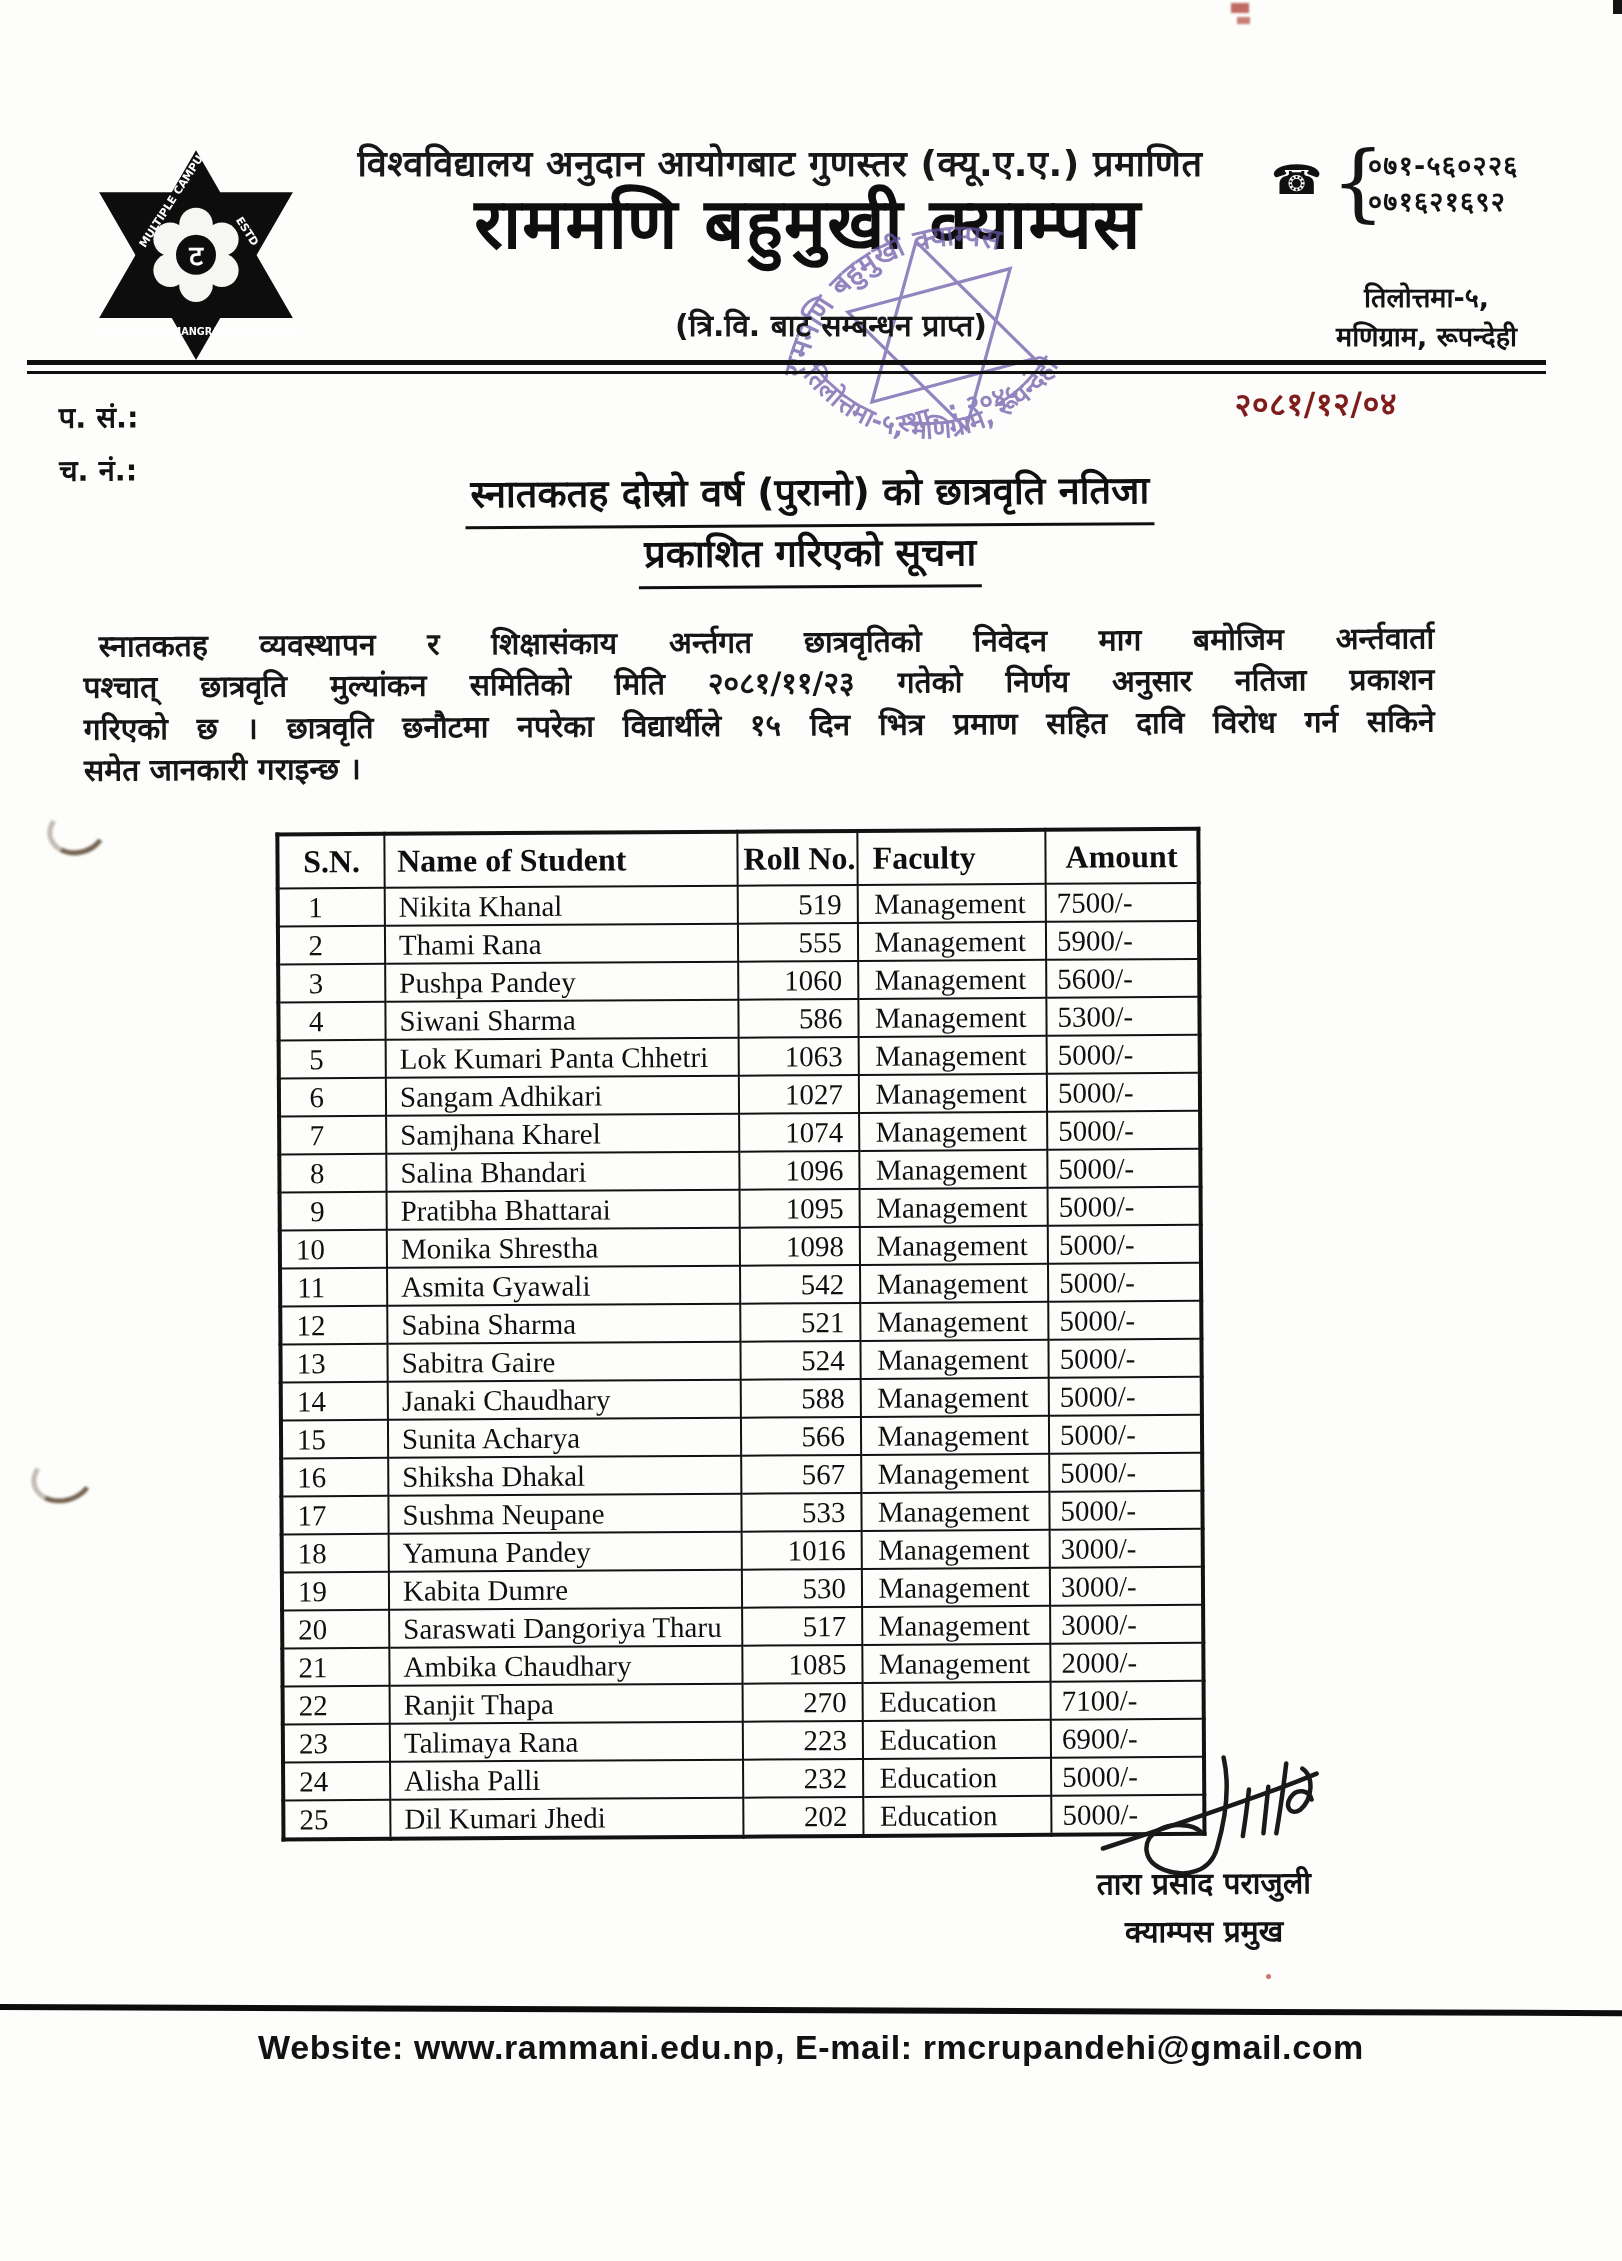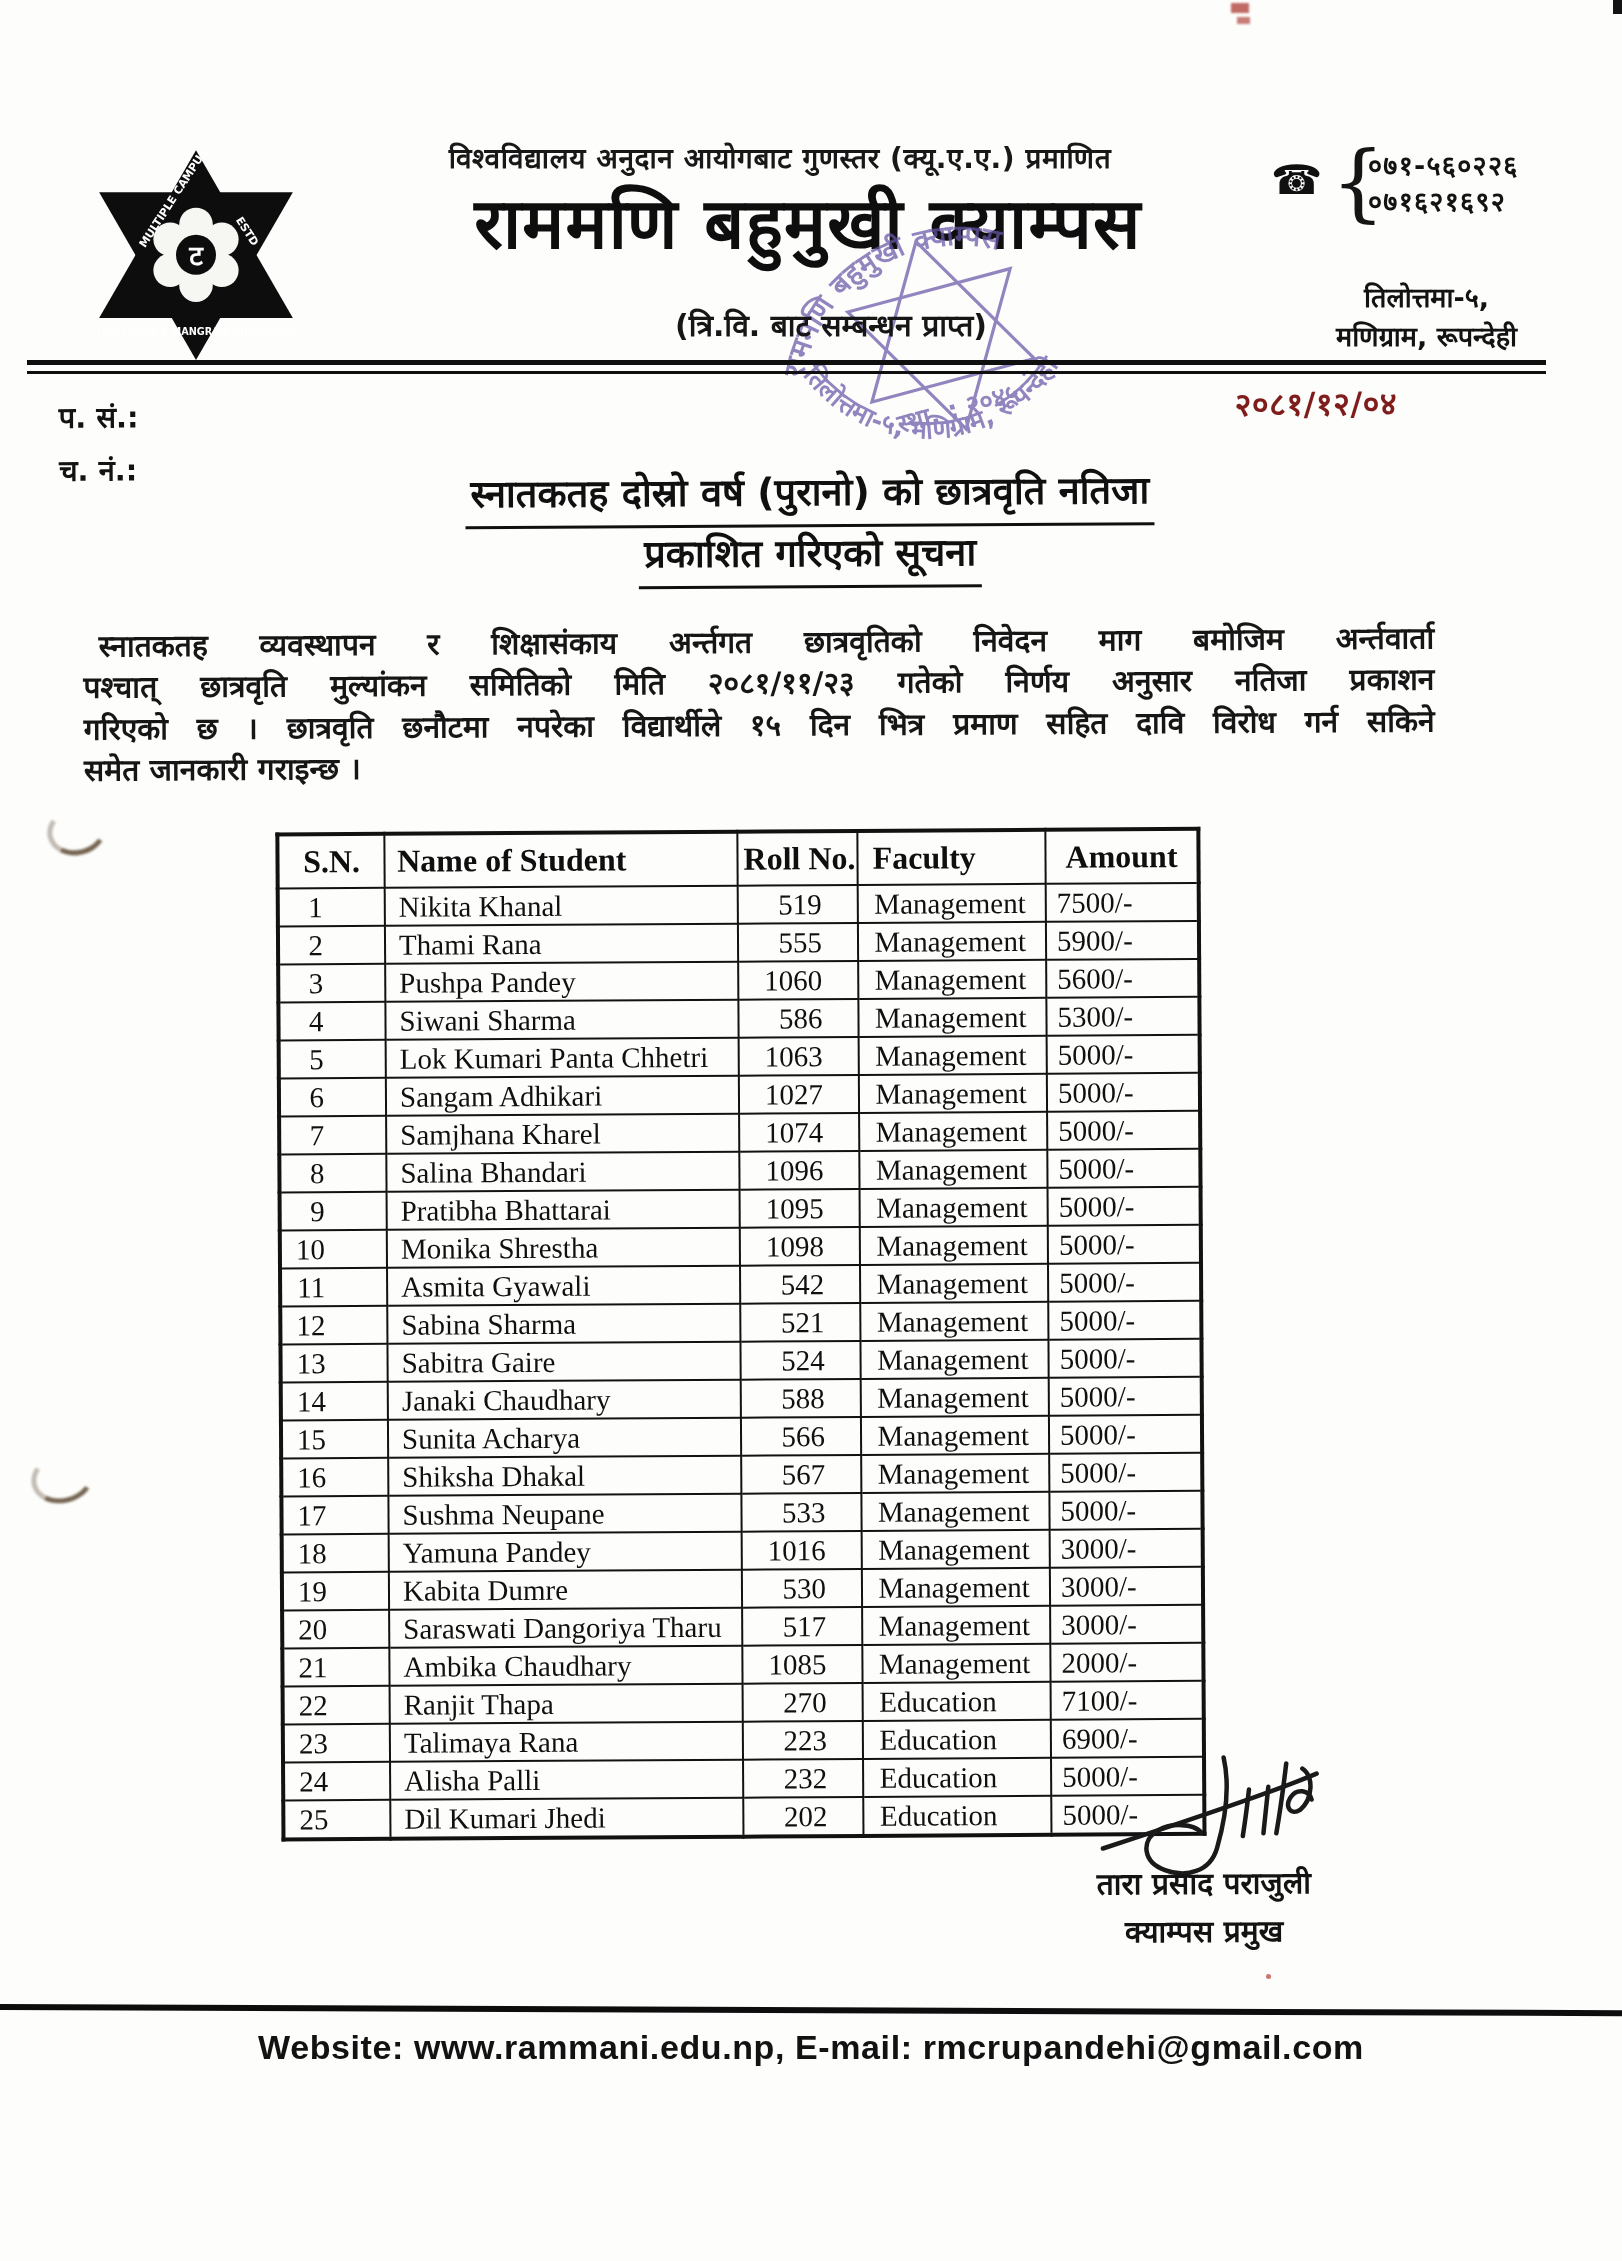--- a/index.html
+++ b/index.html
@@ -5,21 +5,21 @@
   html,body{margin:0;padding:0;background:#e8e8e6;}
   .page{
     position:relative;width:1622px;height:2261px;margin:0 auto;
     background:#fdfdfb;overflow:hidden;
     font-family:"DejaVu Sans",sans-serif;color:#141414;
   }
   .abs{position:absolute;}
 
   
   .affiliation{left:298px;top:138px;width:964px;text-align:center;
-    font-size:28px;font-weight:600;letter-spacing:0.6px;color:#181818;}
+    font-size:36px;font-weight:600;letter-spacing:0.6px;color:#181818;}
   .campus-name{left:310px;top:173px;width:996px;text-align:center;
     font-size:70px;font-weight:800;letter-spacing:1.3px;color:#0e0e0e;white-space:nowrap;}
   .subtitle{left:582px;top:292px;width:498px;text-align:center;
     font-size:30px;font-weight:700;color:#161616;z-index:3;margin-top:12px;}
   .phone-block{left:1271px;top:144px;width:304px;height:84px;z-index:2;}
   .phone-icon{position:absolute;left:0;top:11.6px;font-size:41px;color:#101010;}
   .phone-brace{position:absolute;left:60px;top:-11.6px;font-size:85px;font-weight:200;color:#151515;
     font-family:"DejaVu Serif",serif;}
   .phone-lines{position:absolute;left:97px;top:3.9px;font-size:27px;font-weight:600;line-height:36px;
     letter-spacing:1.3px;color:#131313;white-space:nowrap;}
@@ -51,21 +51,21 @@
     border:4.5px solid #121212;background:transparent;}
   .sch th,.sch td{border:2.6px solid #121212;overflow:hidden;white-space:nowrap;}
   .sch th{height:49px;font-size:32px;font-weight:700;color:#0f0f0f;}
   .sch td{height:34px;font-size:29px;color:#101010;}
   .col-sn{width:107px;} .col-name{width:353px;} .col-roll{width:120px;}
   .col-fac{width:188px;} .col-amt{width:153px;}
   .th-sn{text-align:center;} .th-name{text-align:left;padding-left:11.6px;}
   .th-roll{text-align:right;} .th-fac{text-align:left;padding-left:14.2px;} .th-amt{text-align:center;}
   .td-sn{text-align:right;padding-right:61px;}
   .td-name{text-align:left;padding-left:13px;}
-  .td-roll{text-align:right;padding-right:35px;}
+  .td-roll{text-align:right;padding-right:15px;}
   .td-fac{text-align:left;padding-left:15.5px;}
   .td-amt{text-align:left;padding-left:10px;}
 
   
   .sig-scrawl{left:1083px;top:1756px;width:246px;height:129px;}
   .sig-name{left:1074px;top:1868px;width:246px;text-align:center;font-size:30px;font-weight:700;color:#131313;white-space:nowrap;}
   .sig-title{left:1074px;top:1916px;width:246px;text-align:center;font-size:30px;font-weight:700;color:#131313;white-space:nowrap;}
 
   
   .footer-rule{left:0;top:2004px;width:1622px;height:5.8px;background:#0d0d0d;

